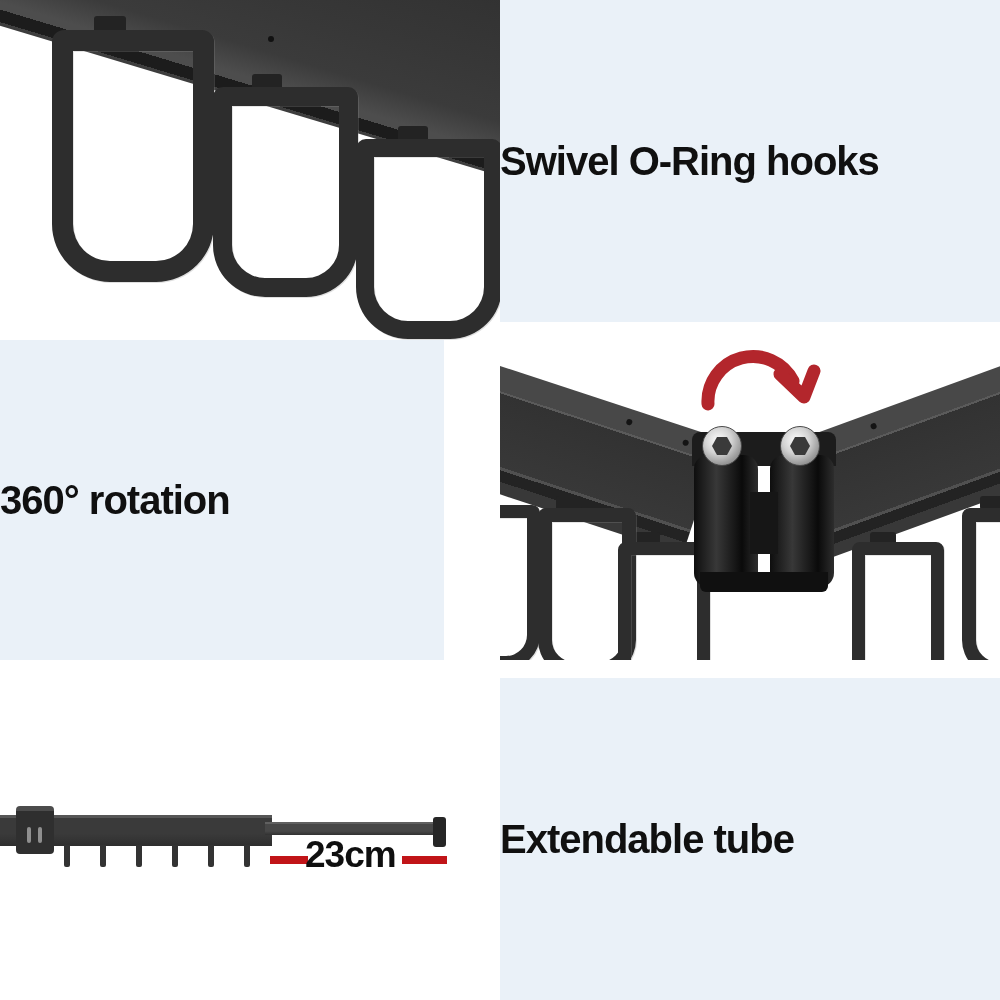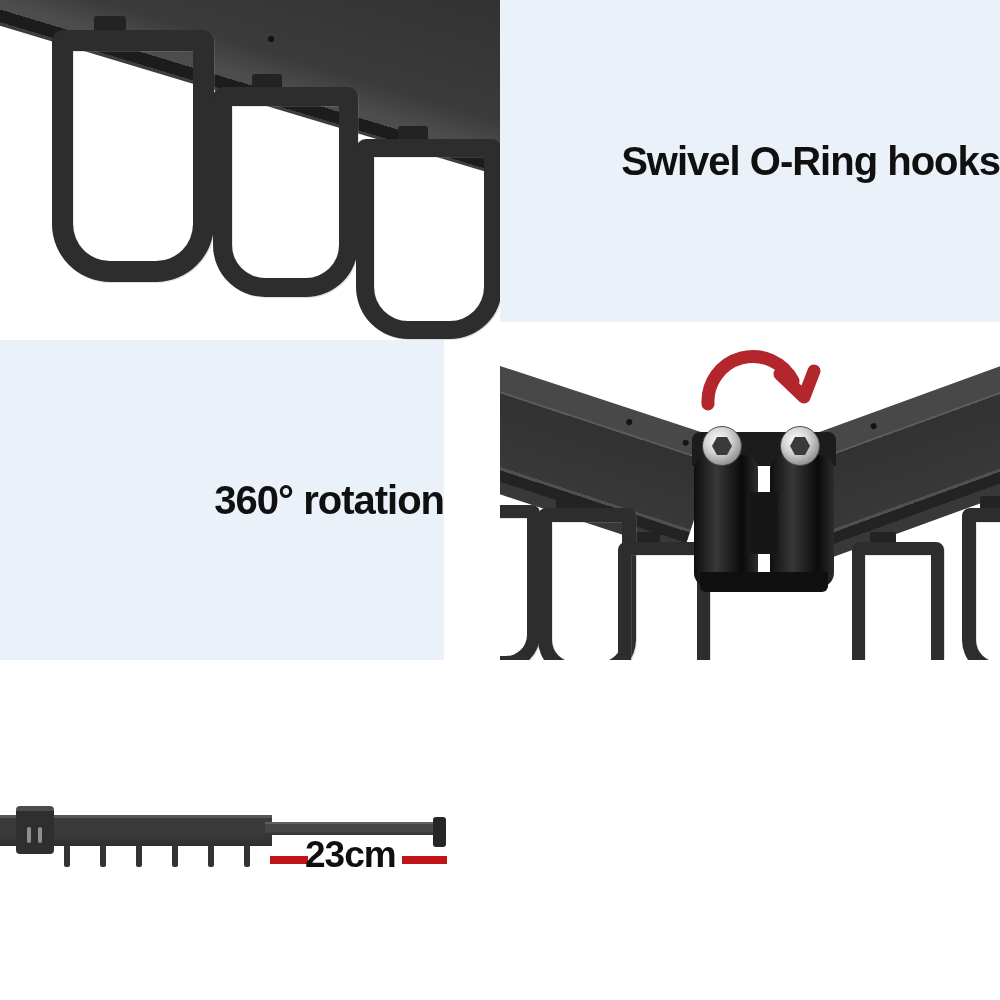--- a/index.html
+++ b/index.html
@@ -3,21 +3,21 @@
 <meta charset="utf-8">
 <style>
   html,body{margin:0;padding:0;background:#ffffff;}
   .canvas{
     position:relative;width:1000px;height:1000px;background:#ffffff;overflow:hidden;
     font-family:"Liberation Sans", sans-serif;
   }
   .photo{position:absolute;background:#ffffff;overflow:hidden;}
   .bluepanel{
     position:absolute;background:#eaf1f8;
-    display:flex;align-items:center;justify-content:flex-end;
+    display:flex;align-items:center;justify-content:flex-start;
   }
   .panel-label{
     font-size:40px;font-weight:700;color:#101010;letter-spacing:-1px;white-space:nowrap;
   }
 
   
   .railwrap{position:absolute;inset:0;clip-path:polygon(0 0,100% 0,100% 51.8%,0 7.6%);}
   .railband{
     position:absolute;left:-100px;top:-259px;width:700px;height:360px;
     transform:rotate(16.8deg);
@@ -161,14 +161,17 @@
     <div class="peg" style="left:172px"></div>
     <div class="peg" style="left:208px"></div>
     <div class="peg" style="left:244px"></div>
     <div class="tube"></div>
     <div class="endcap"></div>
     <div class="redbar" style="left:270px;width:38px"></div>
     <div class="measure-label">23cm</div>
     <div class="redbar" style="left:402px;width:45px"></div>
   </div>
 
+  <div class="bluepanel" style="left:500px;top:678px;width:500px;height:322px">
+    <div class="panel-label">Extendable tube</div>
+  </div>
 
 </div>
 
 </body></html>

